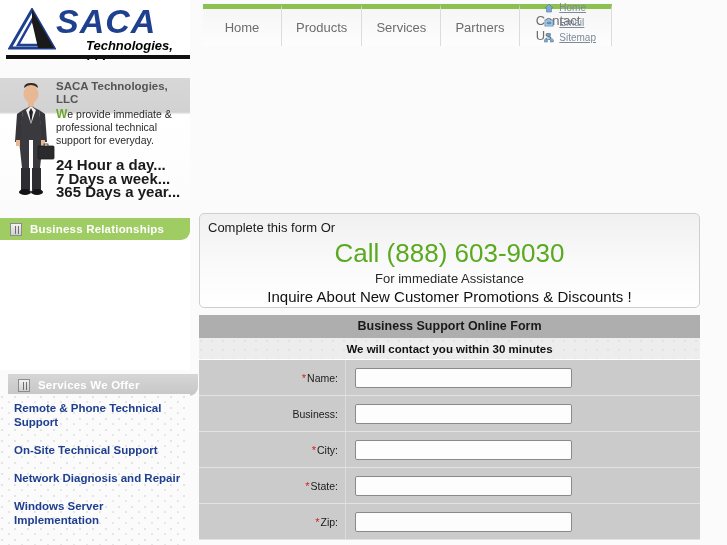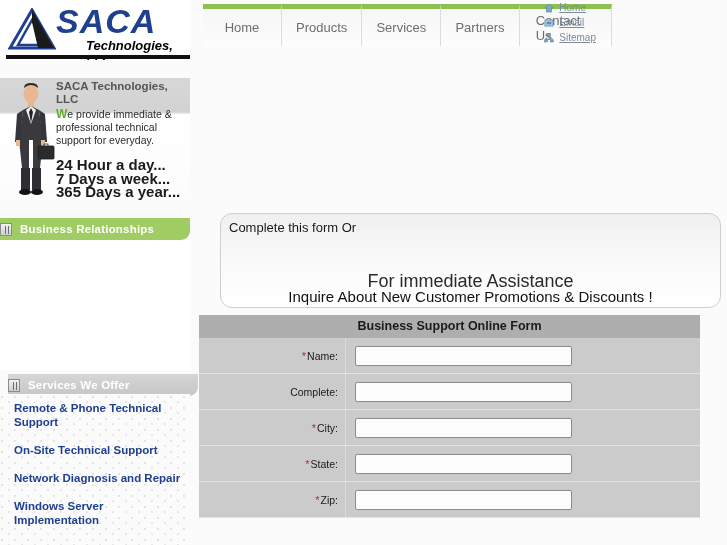--- a/index.html
+++ b/index.html
@@ -84,20 +84,21 @@
   #hero-body .cap { color: #6aa82e; font-weight: bold; font-size: 12px; }
   #hero-bullets {
     position: absolute; left: 56px; top: 80px; width: 132px;
     font-size: 15px; font-weight: bold; color: #1a1a1a; line-height: 13.5px;
   }
 
   
   .panel-head {
     position: absolute; left: 0; width: 190px; height: 22px;
     display: flex; align-items: center; gap: 8px;
+    padding-left: 10px;
     color: #ffffff; font-size: 11.5px; font-weight: bold;
     letter-spacing: 0.2px;
   }
   .panel-head.green {
     background: #9fcc63;
     border-bottom-right-radius: 9px;
   }
   .panel-head.gray {
     background: linear-gradient(180deg,#d6d6d6 0%,#c6c6c6 100%);
     color: #ffffff;
@@ -134,34 +135,33 @@
     padding: 7px 8px 7px 14px;
     font-size: 11.5px; font-weight: bold; color: #1f3f8f;
     line-height: 14px; cursor: pointer;
   }
 
   
   #callout {
     position: absolute; left: 199px; top: 213px; width: 501px; height: 95px;
     background: linear-gradient(180deg,#f0f0f0 0%,#fafafa 55%,#ffffff 100%);
     border: 1px solid #cfcfcf;
-    border-radius: 12px;
-    margin-left: 21px;
+    border-radius: 5px;
   }
   #callout-line1 {
     position: absolute; left: 8px; top: 6px;
     font-size: 13px; color: #1a1a1a;
   }
   #callout-phone {
     position: absolute; left: 0; right: 0; top: 24px; text-align: center;
     font-size: 26px; color: #5aa91f;
   }
   #callout-line3 {
     position: absolute; left: 0; right: 0; top: 57px; text-align: center;
-    font-size: 18px; color: #2a2a2a;
+    font-size: 13px; color: #2a2a2a;
   }
   #callout-line4 {
     position: absolute; left: 0; right: 0; top: 74px; text-align: center;
     font-size: 15px; color: #111;
   }
 
   #formtable {
     position: absolute; left: 199px; top: 315px; width: 501px;
   }
   #ft-title {
@@ -305,40 +305,42 @@
   </div>
   <div class="panel-body" id="panel2-body">
     <div class="svc-link">Remote &amp; Phone Technical Support</div>
     <div class="svc-link">On-Site Technical Support</div>
     <div class="svc-link">Network Diagnosis and Repair</div>
     <div class="svc-link">Windows Server Implementation</div>
   </div>
 
   <div id="callout">
     <div id="callout-line1">Complete this form Or</div>
+    <div id="callout-phone">Call (888) 603-9030</div>
     <div id="callout-line3">For immediate Assistance</div>
     <div id="callout-line4">Inquire About New Customer Promotions &amp; Discounts !</div>
   </div>
 
   <div id="formtable">
     <div id="ft-title">Business Support Online Form</div>
+    <div id="ft-sub">We will contact you within 30 minutes</div>
 
     <div class="frow">
       <div class="flabel">
         <span class="req">*</span>
           <span>Name:</span>
       </div>
       <div class="fcell">
         <input class="finput" type="text" value="" style="">
       </div>
     </div>
 
     <div class="frow">
       <div class="flabel">
-        <span>Complete:</span>
+        <span>Business:</span>
       </div>
       <div class="fcell">
         <input class="finput" type="text" value="" style="">
       </div>
     </div>
 
     <div class="frow">
       <div class="flabel">
         <span class="req">*</span>
           <span>City:</span>

